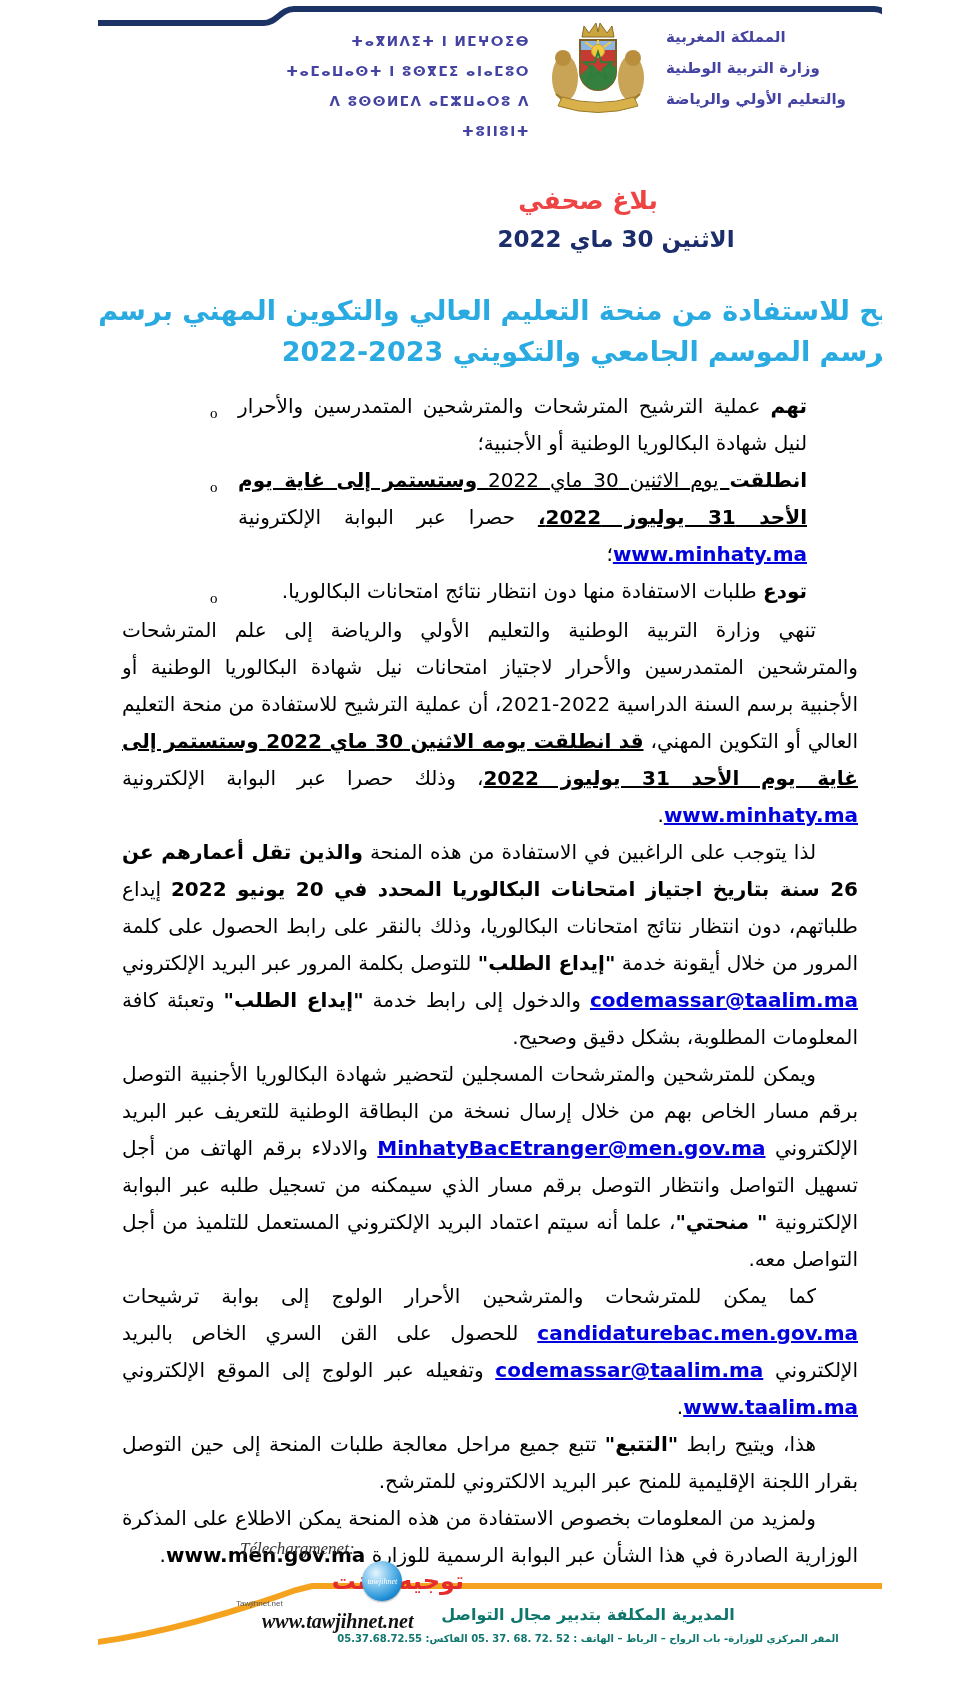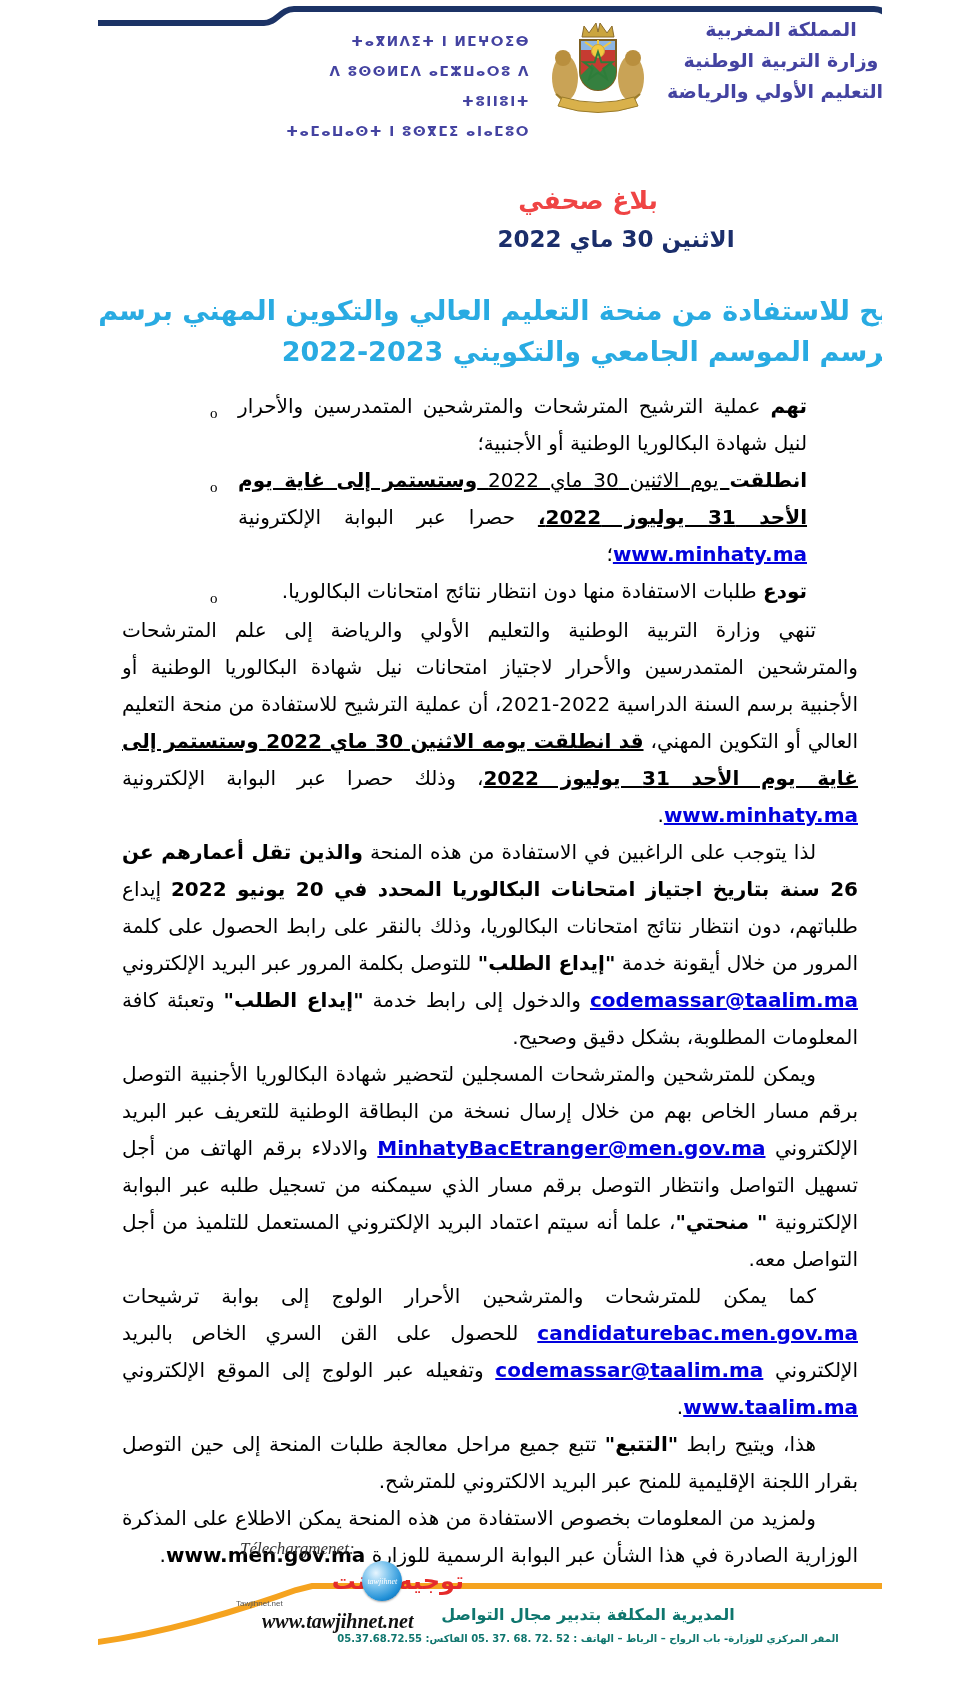--- a/index.html
+++ b/index.html
@@ -19,22 +19,22 @@
   .header{
     position:absolute;top:14px;left:0;width:980px;
     display:flex;justify-content:center;align-items:flex-start;gap:18px;
   }
   .tifinagh-col{
     width:250px;text-align:right;
     color:#4443a1;font-size:13.5px;letter-spacing:1.5px;line-height:30px;
     font-family:"DejaVu Sans",sans-serif;font-weight:bold;margin-top:12px;
   }
   .ministry-col{
-    width:230px;text-align:center;direction:rtl;
-    color:#4443a1;font-size:19px;font-weight:bold;line-height:31px;margin-top:0;
+    width:230px;text-align:left;direction:rtl;
+    color:#4443a1;font-size:15px;font-weight:bold;line-height:31px;margin-top:8px;
   }
   .emblem-wrap{width:100px;height:104px;flex:0 0 auto;}
   
   .kicker{
     position:absolute;top:186px;left:0;width:980px;text-align:center;
     color:#ef4444;font-size:25px;font-weight:bold;direction:rtl;
   }
   .doc-date{
     position:absolute;top:226px;left:0;width:980px;text-align:center;
     color:#1b2e6b;font-size:23px;font-weight:bold;direction:rtl;margin-left:28px;
@@ -102,22 +102,22 @@
 
 <div class="page">
 
   <svg class="top-rule" viewBox="0 0 980 30" preserveAspectRatio="none">
     <path d="M 0 23 H 166 C 179 23 182 9 196 9 H 776 C 790 9 793 23 806 23 H 980" fill="none" stroke="#1c3366" stroke-width="6"></path>
   </svg>
 
   <div class="header">
     <div class="tifinagh-col">
       <div>ⵜⴰⴳⵍⴷⵉⵜ ⵏ ⵍⵎⵖⵔⵉⴱ</div>
+      <div>ⵜⴰⵎⴰⵡⴰⵙⵜ ⵏ ⵓⵙⴳⵎⵉ ⴰⵏⴰⵎⵓⵔ</div>
       <div>ⴷ ⵓⵙⵙⵍⵎⴷ ⴰⵎⵣⵡⴰⵔⵓ ⴷ ⵜⵓⵏⵏⵓⵏⵜ</div>
-      <div>ⵜⴰⵎⴰⵡⴰⵙⵜ ⵏ ⵓⵙⴳⵎⵉ ⴰⵏⴰⵎⵓⵔ</div>
     </div>
     <div class="emblem-wrap">
       <svg viewBox="0 0 96 104" width="100" height="104">
 
         <path d="M34 12 l5 7 7-10 2 9 2-9 7 10 5-7 2 11 h-32 z" fill="#caa53f" stroke="#8a6b2d" stroke-width="1"></path>
 
         <ellipse cx="15" cy="64" rx="13" ry="23" fill="#c9a356"></ellipse>
         <ellipse cx="81" cy="64" rx="13" ry="23" fill="#c9a356"></ellipse>
         <circle cx="13" cy="44" r="8" fill="#b98f3e"></circle>
         <circle cx="83" cy="44" r="8" fill="#b98f3e"></circle>

